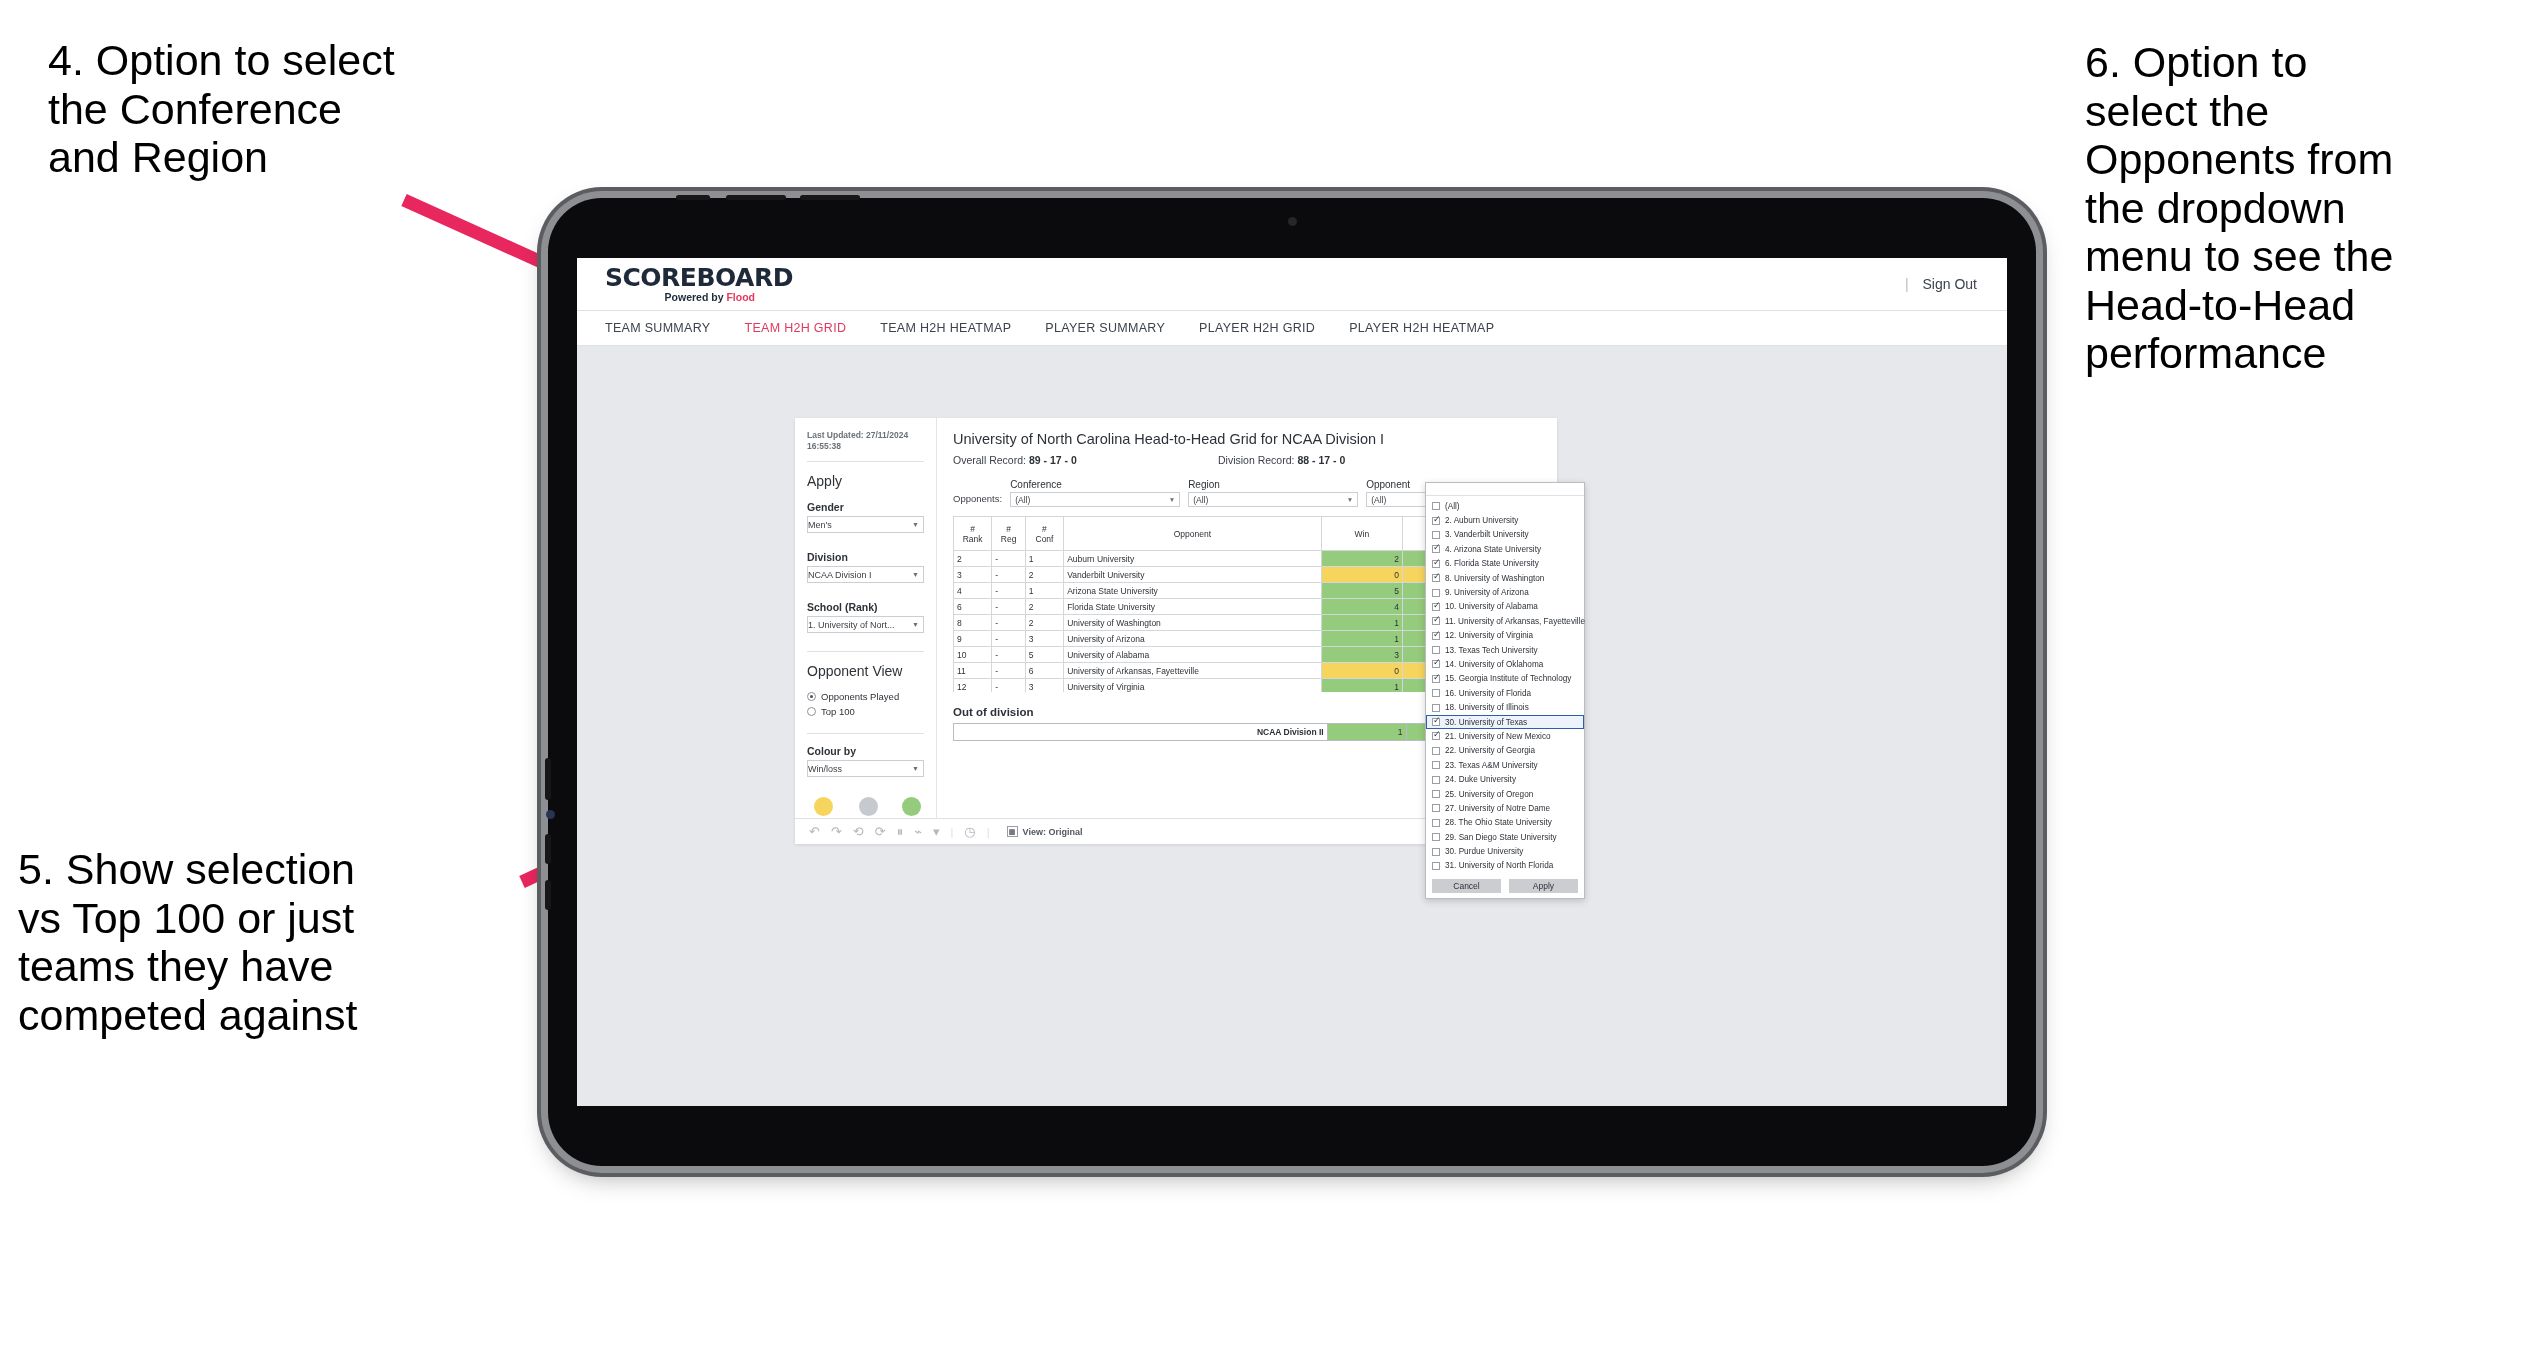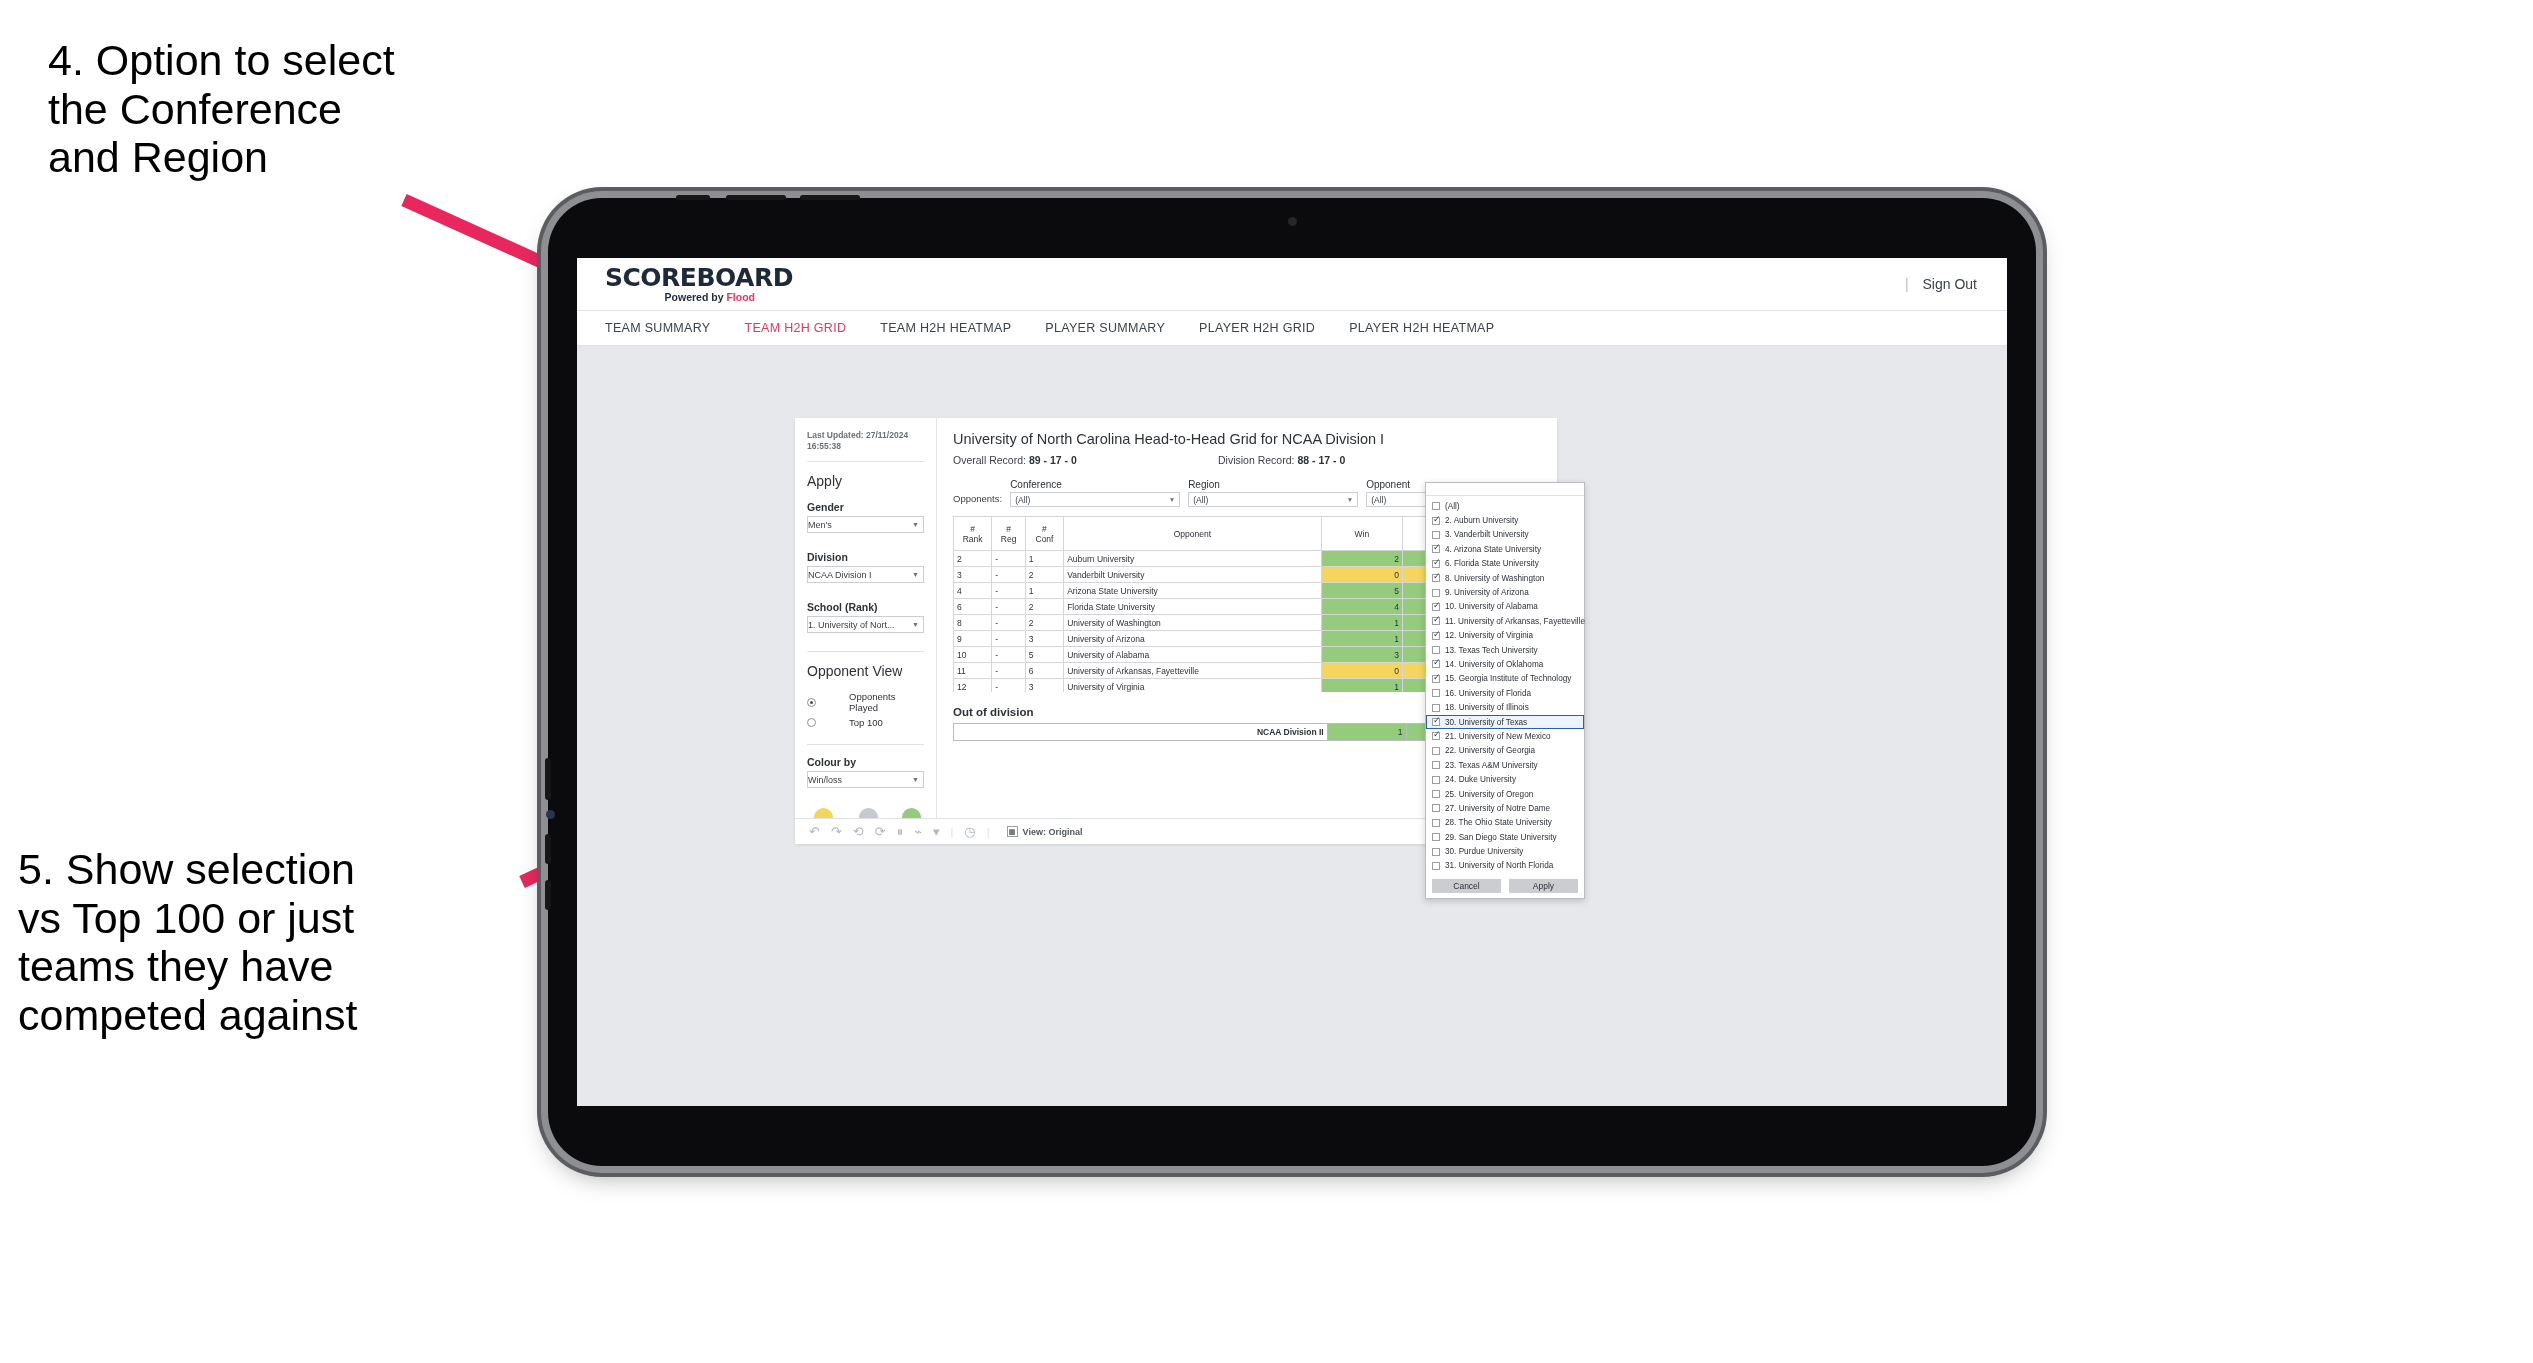--- a/index.html
+++ b/index.html
@@ -118,21 +118,21 @@
   .fld-select .car { position:absolute; right:4px; font-size:7px; color:#6b7178; }
   .radio-row { display:flex; align-items:center; gap:5px; margin-bottom: 4px; }
   .radio {
     width: 9px; height: 9px; border-radius:50%; border:1px solid #8d9298; background:#fff;
     position:relative; flex:none;
   }
   .radio.on::after {
     content:""; position:absolute; left:2px; top:2px; width:3px; height:3px;
     border-radius:50%; background:#4a4f55;
   }
-  .radio-label { font-size: 9.5px; color:#2d3238;margin-left:28px; }
+  .radio-label { font-size: 9.5px; color:#2d3238; }
   .legend { display:flex; gap: 22px; margin-top: 20px; padding-left: 4px; }
   .legend-item { text-align:center; }
   .dot { width: 19px; height: 19px; border-radius:50%; margin: 0 auto 4px auto; }
   .legend-label { font-size: 9.5px; color:#2d3238; }
 
   
   .content { flex:1; padding: 13px 14px 0 16px; position:relative; }
   .viz-title { font-size: 14.5px; color:#2d3238; font-weight:400; margin-bottom: 7px; }
   .rec-row { display:flex; font-size: 10.5px; color:#3a3f45; margin-bottom: 13px; }
   .rec-row .a { width: 265px; }
@@ -212,20 +212,27 @@
 
 <div id="root">
 
   <div class="annot" id="annot-4">4. Option to select
 the Conference
 and Region</div>
   <div class="annot" id="annot-5">5. Show selection
 vs Top 100 or just
 teams they have
 competed against</div>
+  <div class="annot" id="annot-6">6. Option to
+select the
+Opponents from
+the dropdown
+menu to see the
+Head-to-Head
+performance</div>
 
   <svg class="arrow" style="left:0;top:0;width:2533px;height:1363px;">
     <defs>
       <marker id="ah" markerWidth="5" markerHeight="5" refX="2.6" refY="2.5" orient="auto">
         <path d="M0,0 L5,2.5 L0,5 z" fill="#e8275e"></path>
       </marker>
     </defs>
     <line x1="404" y1="200" x2="1068" y2="500" stroke="#e8275e" stroke-width="13" marker-end="url(#ah)"></line>
     <line x1="522" y1="882" x2="800" y2="752" stroke="#e8275e" stroke-width="13" marker-end="url(#ah)"></line>
     <line x1="2035" y1="252" x2="1670" y2="506" stroke="#e8275e" stroke-width="13" marker-end="url(#ah)"></line>

